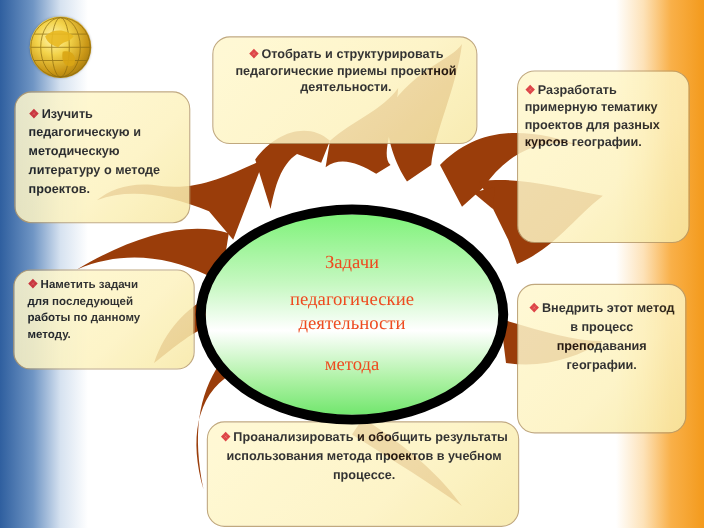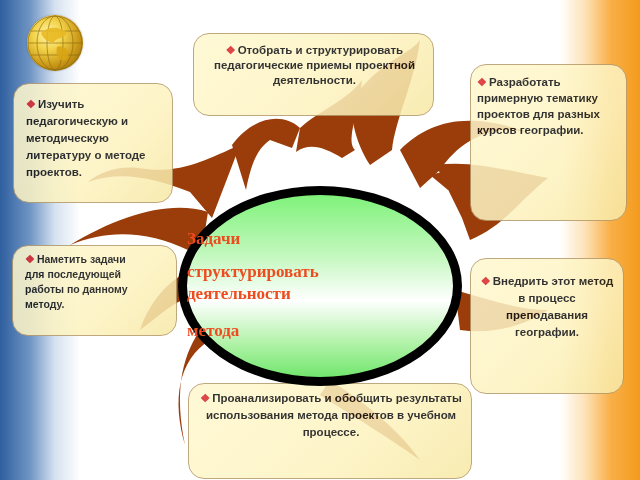--- a/index.html
+++ b/index.html
@@ -24,22 +24,22 @@
     opacity: 0.86;
     box-sizing: border-box;
     font-weight: bold; color: #111;
   }
   .box .txt { position: absolute; left: 10px; right: 8px; top: 8px; }
   .bullet { color: #d8262a; font-size: 11px; margin-right: 2px; }
   .center {
     position: absolute; left: 178px; top: 186px; width: 284px; height: 200px;
     border-radius: 50%; border: 9px solid #000; box-sizing: border-box;
     background: linear-gradient(to bottom, #7ff27a 0%, #c7f8c2 35%, #ffffff 58%, #aff2a6 82%, #72e66e 100%);
-    text-align: left;
-    font-family: "Liberation Serif", serif; font-weight: bold; color: #ee4b20;
+    text-align: center;
+    font-family: "Liberation Serif", serif; font-weight: normal; color: #ee4b20;
   }
 </style>
 </head>
 <body>
 
 <div class="globe">
   <svg width="56" height="56" viewBox="0 0 56 56">
     <g stroke="#8a6a10" stroke-width="0.8" fill="none" opacity="0.8">
       <ellipse cx="28" cy="28" rx="27" ry="27"></ellipse>
       <ellipse cx="28" cy="28" rx="18" ry="27"></ellipse>
@@ -72,21 +72,21 @@
     <path d="M200 330 C180 360 175 395 185 445 C172 400 178 360 210 340 Z"></path>
 
     <path d="M190 270 C170 280 150 300 140 330 C160 315 175 300 196 295 Z"></path>
 
     <path d="M330 380 C360 400 395 425 420 460 C392 440 360 420 320 395 Z"></path>
 
     <path d="M430 175 L450 170 L448 190 Z"></path>
   </g>
 </svg>
 
-<div class="box" style="left:193px; top:33px; width:241px; height:83px;">
+<div class="box" style="left:193px; top:33px; width:241px; height:98px;">
   <div class="txt" style="text-align:center; font-size:11.5px; line-height:15px; top:9px;">
     <span class="bullet">❖</span><span>Отобрать и структурировать педагогические приемы проектной деятельности.</span>
   </div>
 </div>
 
 <div class="box" style="left:470px; top:64px; width:157px; height:157px;">
   <div class="txt" style="font-size:11.5px; line-height:16px; top:9px; left:6px;">
     <span class="bullet">❖</span><span>Разработать примерную тематику проектов для разных курсов географии.</span>
   </div>
 </div>
@@ -110,16 +110,16 @@
 </div>
 
 <div class="box" style="left:188px; top:383px; width:284px; height:96px;">
   <div class="txt" style="text-align:center; font-size:11.5px; line-height:17px; top:6px;">
     <span class="bullet">❖</span><span>Проанализировать и обобщить результаты использования метода проектов в учебном процессе.</span>
   </div>
 </div>
 
 <div class="center">
   <div style="margin-top:34px; font-size:17px; line-height:20px;">Задачи</div>
-  <div style="margin-top:12px; font-size:17px; line-height:22px;">структурировать</div>
+  <div style="margin-top:12px; font-size:17px; line-height:22px;">педагогические</div>
   <div style="font-size:17px; line-height:22px;">деятельности</div>
   <div style="margin-top:16px; font-size:17px; line-height:20px;">метода</div>
 </div>
 
 </body></html>

